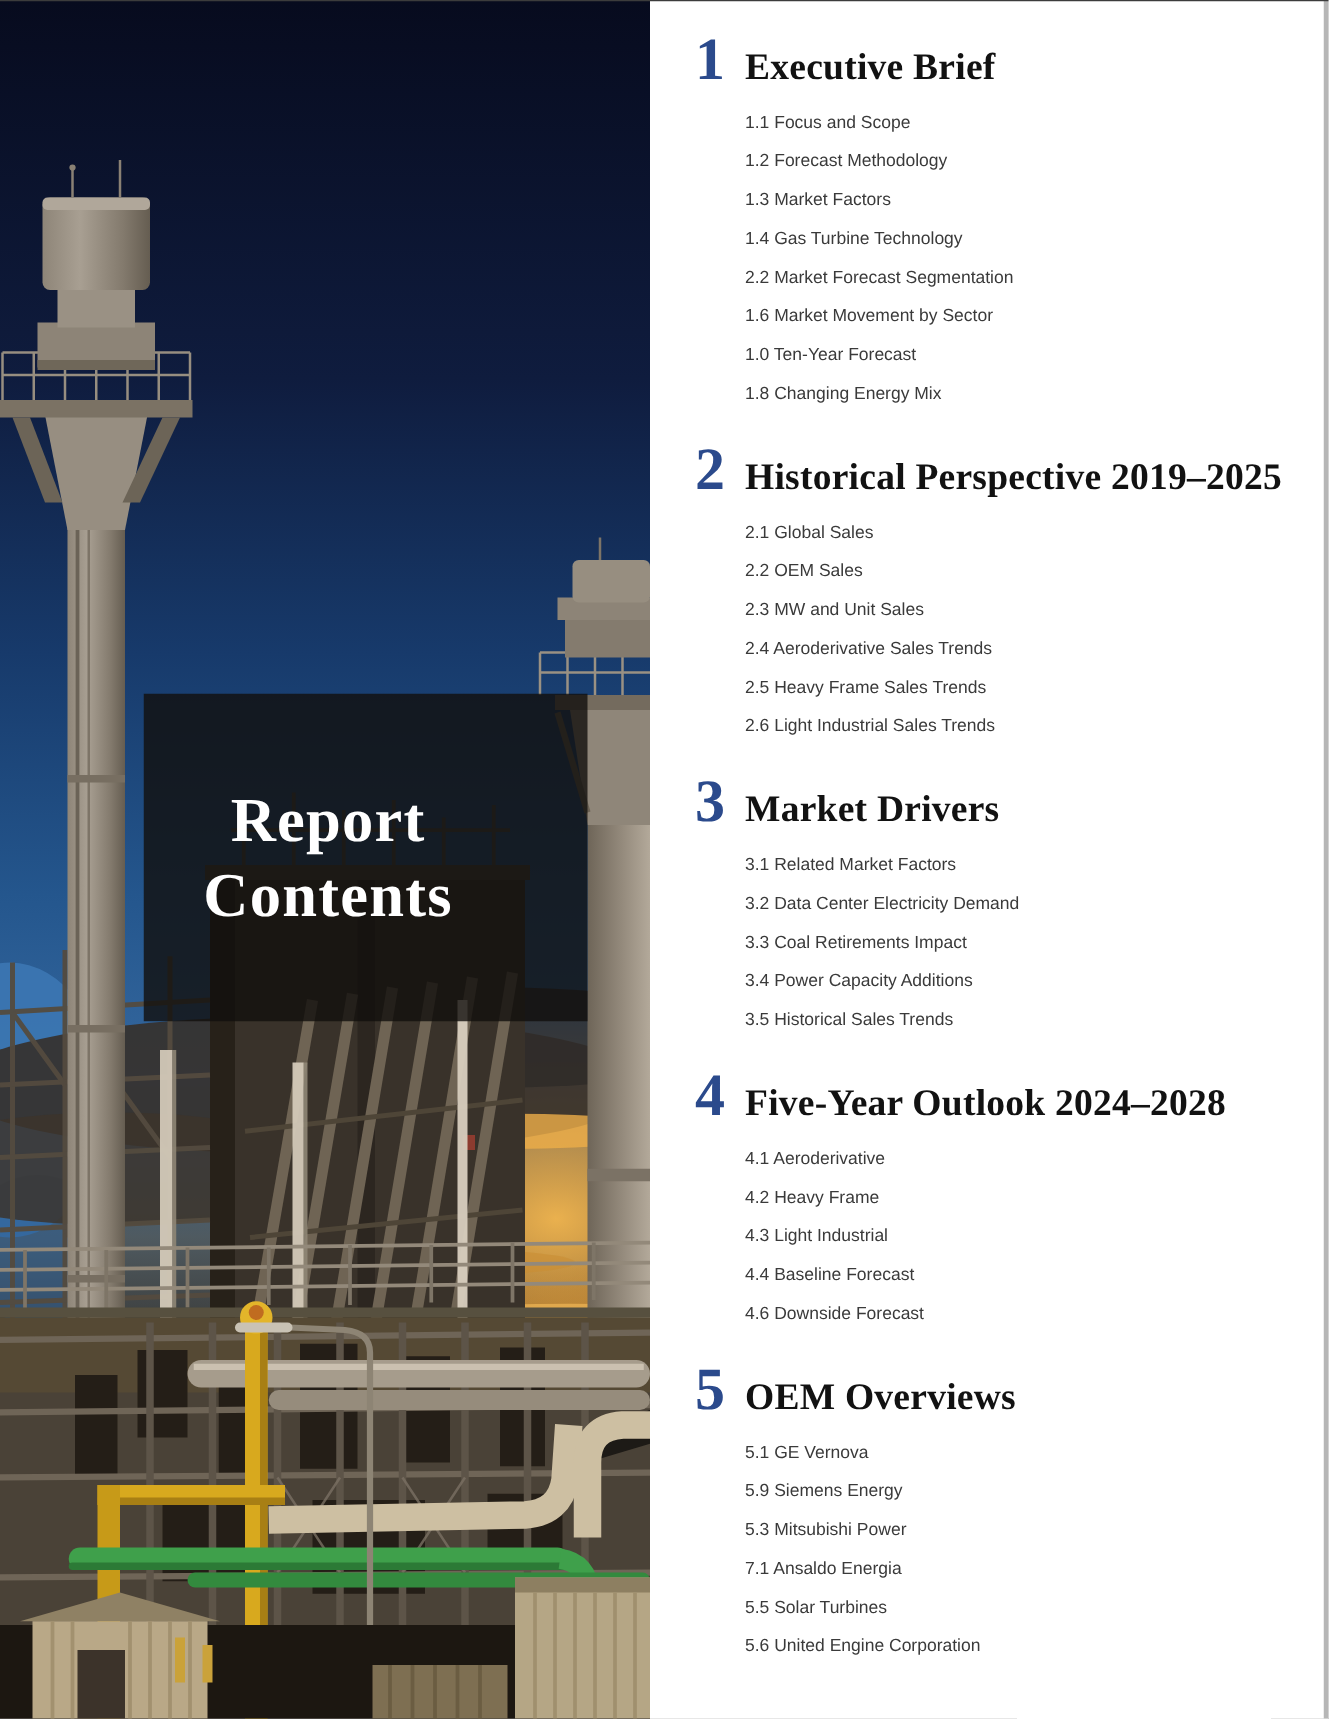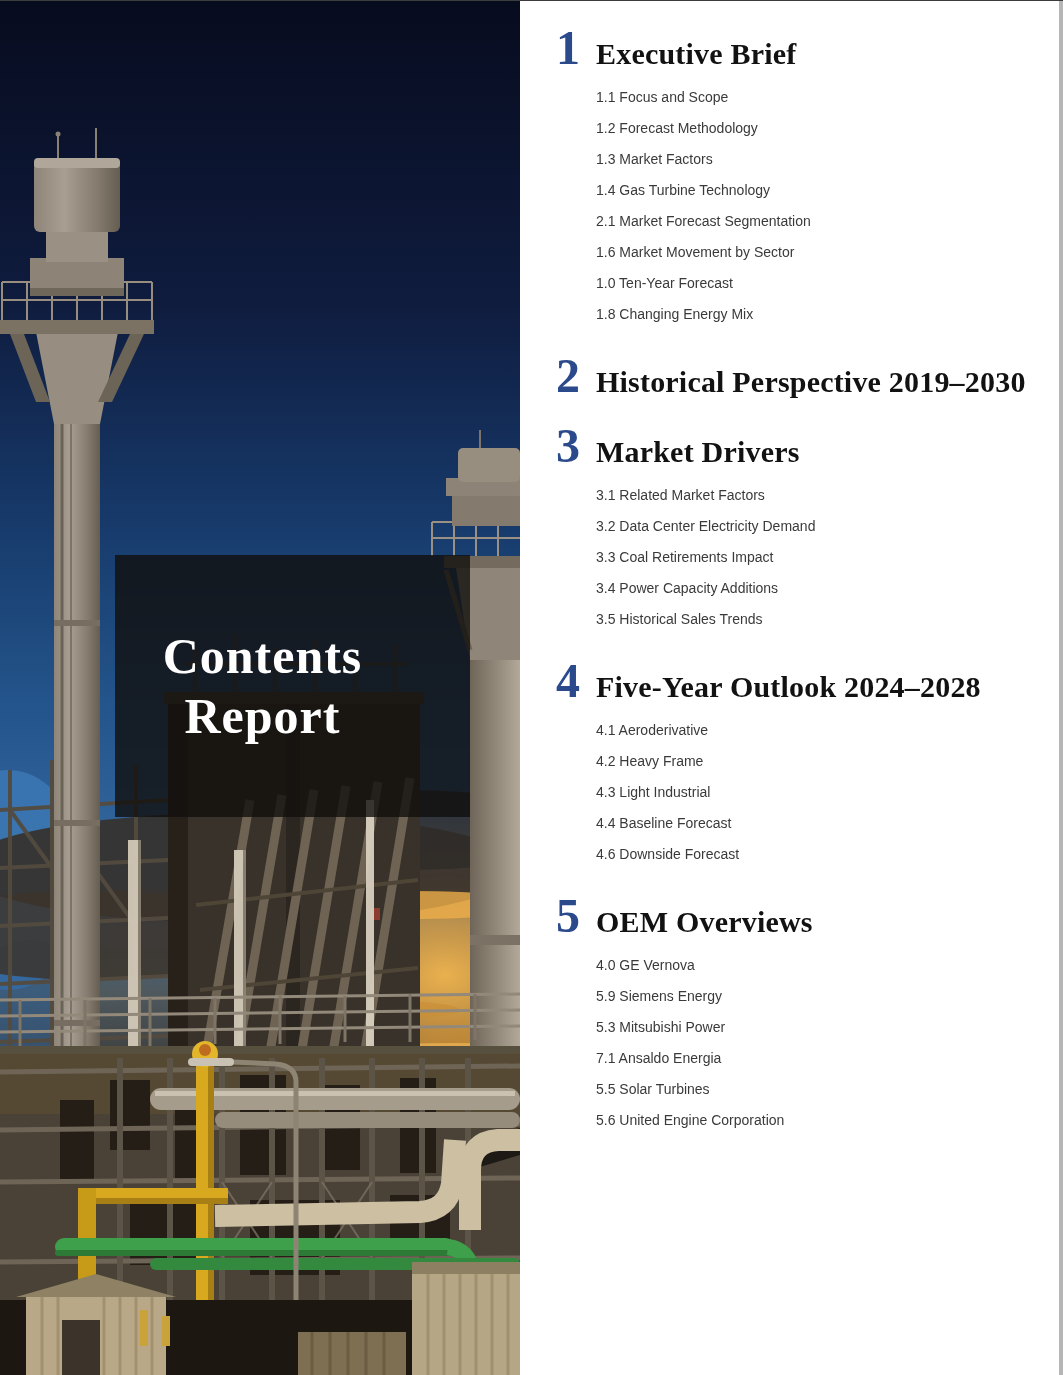--- a/index.html
+++ b/index.html
@@ -322,50 +322,58 @@
           <line x1="492" y1="1274" x2="492" y2="1375"></line>
           <line x1="508" y1="1274" x2="508" y2="1375"></line>
         </g>
         <rect x="140" y="1310" width="8" height="36" fill="#caa23a"></rect>
         <rect x="162" y="1316" width="8" height="30" fill="#caa23a"></rect>
       </g>
     </svg>
 
     <div class="overlay-box">
       <div class="overlay-title">
+        <span>Report</span>
         <span>Contents</span>
-        <span>Report</span>
       </div>
     </div>
   </div>
 
   <div class="toc-pane">
     <div id="sections">
   <section class="toc-section">
     <div class="toc-heading">
       <span class="toc-num">1</span>
       <h2 class="toc-title">Executive Brief</h2>
     </div>
     <ul class="toc-items">
             <li class="toc-item">1.1 Focus and Scope</li>
             <li class="toc-item">1.2 Forecast Methodology</li>
             <li class="toc-item">1.3 Market Factors</li>
             <li class="toc-item">1.4 Gas Turbine Technology</li>
-            <li class="toc-item">2.1 Market Forecast Segmentation</li>
+            <li class="toc-item">2.2 Market Forecast Segmentation</li>
             <li class="toc-item">1.6 Market Movement by Sector</li>
             <li class="toc-item">1.0 Ten-Year Forecast</li>
             <li class="toc-item">1.8 Changing Energy Mix</li>
           </ul>
   </section>
 
   <section class="toc-section">
     <div class="toc-heading">
       <span class="toc-num">2</span>
-      <h2 class="toc-title">Historical Perspective 2019–2030</h2>
-    </div>
+      <h2 class="toc-title">Historical Perspective 2019–2025</h2>
+    </div>
+    <ul class="toc-items">
+            <li class="toc-item">2.1 Global Sales</li>
+            <li class="toc-item">2.2 OEM Sales</li>
+            <li class="toc-item">2.3 MW and Unit Sales</li>
+            <li class="toc-item">2.4 Aeroderivative Sales Trends</li>
+            <li class="toc-item">2.5 Heavy Frame Sales Trends</li>
+            <li class="toc-item">2.6 Light Industrial Sales Trends</li>
+          </ul>
   </section>
 
   <section class="toc-section">
     <div class="toc-heading">
       <span class="toc-num">3</span>
       <h2 class="toc-title">Market Drivers</h2>
     </div>
     <ul class="toc-items">
             <li class="toc-item">3.1 Related Market Factors</li>
             <li class="toc-item">3.2 Data Center Electricity Demand</li>
@@ -388,21 +396,21 @@
             <li class="toc-item">4.6 Downside Forecast</li>
           </ul>
   </section>
 
   <section class="toc-section">
     <div class="toc-heading">
       <span class="toc-num">5</span>
       <h2 class="toc-title">OEM Overviews</h2>
     </div>
     <ul class="toc-items">
-            <li class="toc-item">4.0 GE Vernova</li>
+            <li class="toc-item">5.1 GE Vernova</li>
             <li class="toc-item">5.9 Siemens Energy</li>
             <li class="toc-item">5.3 Mitsubishi Power</li>
             <li class="toc-item">7.1 Ansaldo Energia</li>
             <li class="toc-item">5.5 Solar Turbines</li>
             <li class="toc-item">5.6 United Engine Corporation</li>
           </ul>
   </section>
 </div>
   </div>
 

